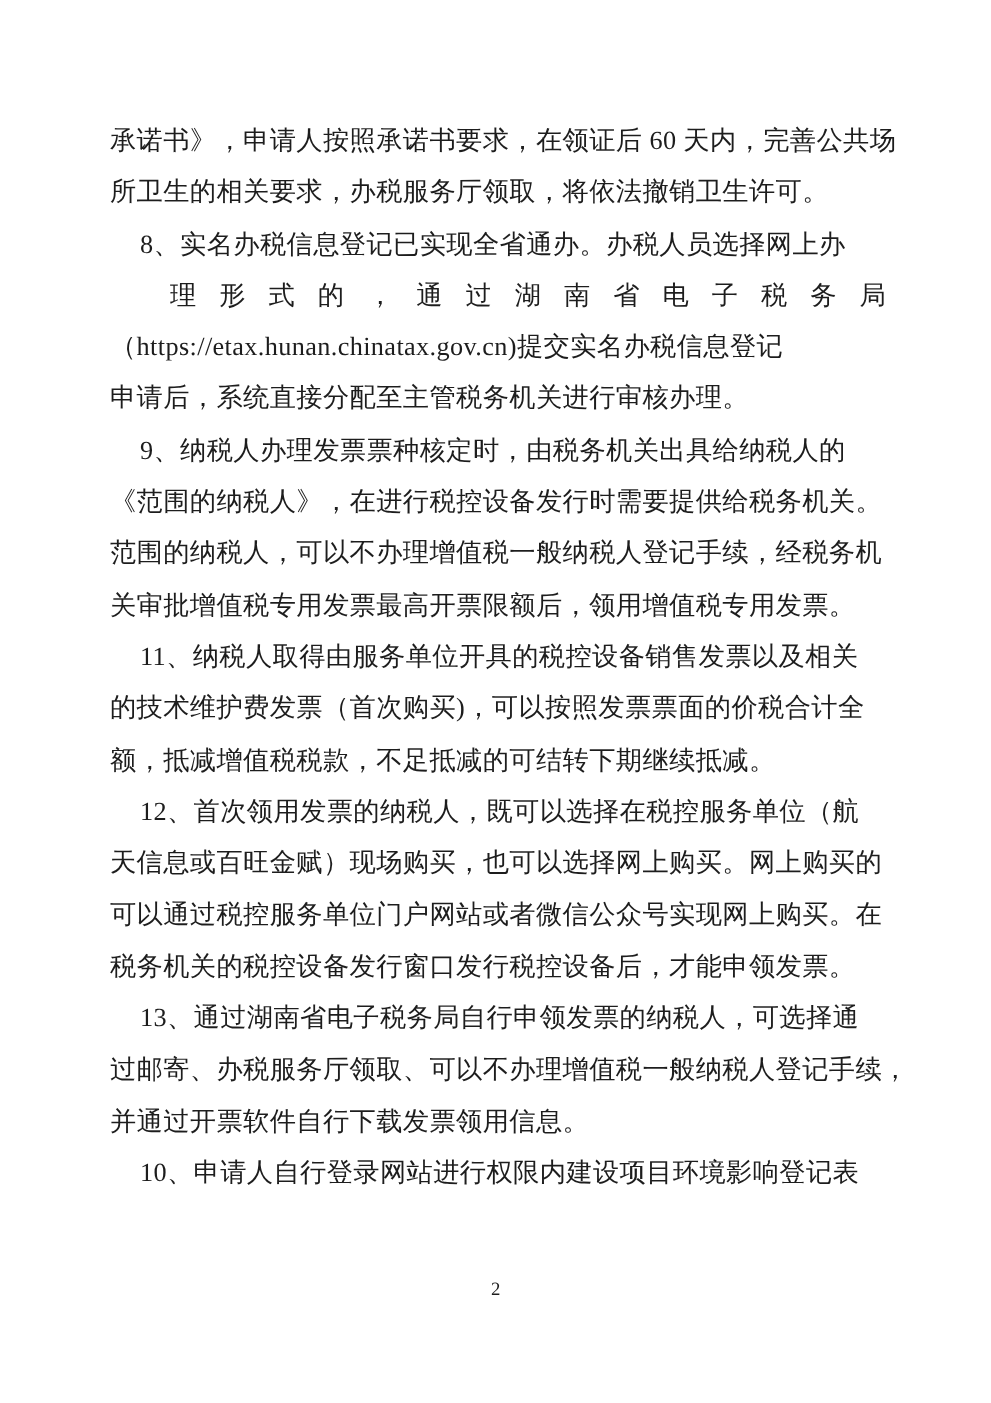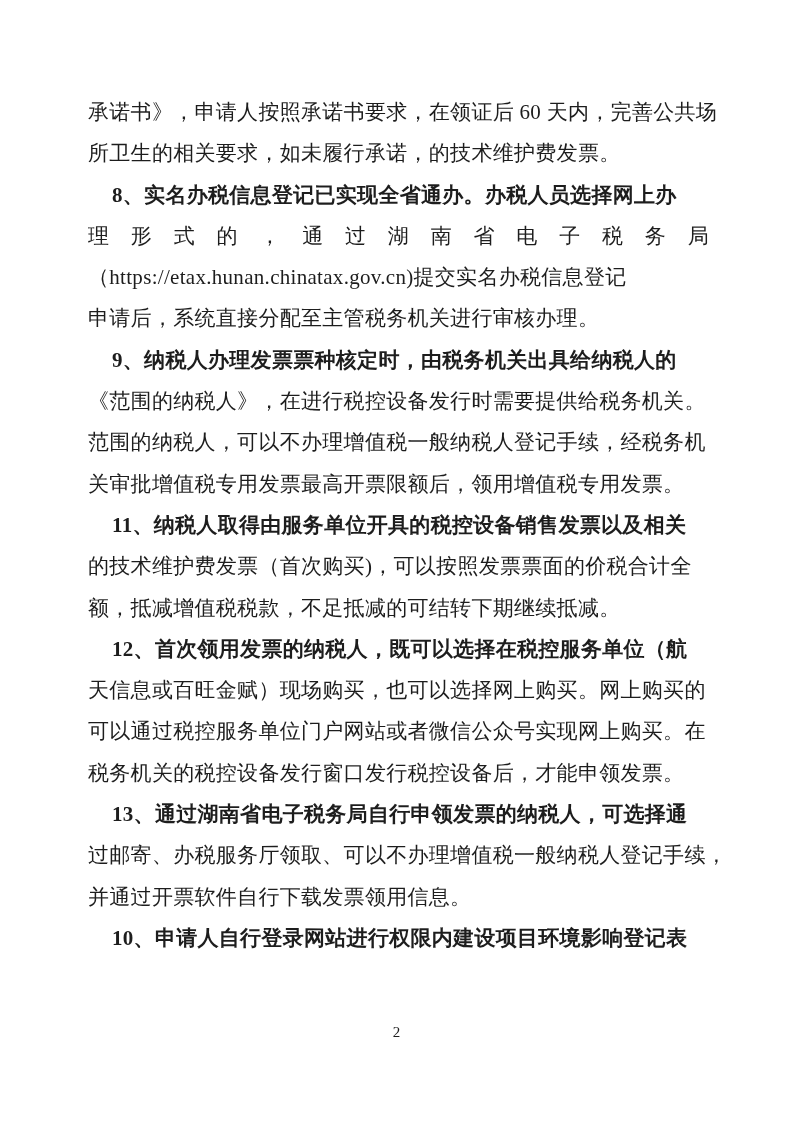--- a/index.html
+++ b/index.html
@@ -24,44 +24,44 @@
   }
   .line {
     height: 41.3px;
     line-height: 41.3px;
     font-size: 21px;
     white-space: nowrap;
     letter-spacing: 0.3px;
   }
   .indent {
     text-indent: 24px;
-    font-weight: bold;
   }
   .spread {
     white-space: normal;
     text-align: justify;
     text-align-last: justify;
+    margin-left: 48px;
   }
   .page-number {
     position: absolute;
     top: 1024px;
     left: 0;
     width: 100%;
     text-align: center;
     font-size: 15px;
     color: #1d1d1d;
   }
 </style>
 </head>
 <body>
 
 <div class="page">
   <div class="content">
     <div class="line">承诺书》，申请人按照承诺书要求，在领证后 60 天内，完善公共场</div>
-    <div class="line">所卫生的相关要求，如未履行承诺，的技术维护费发票。</div>
+    <div class="line">所卫生的相关要求，办税服务厅领取，将依法撤销卫生许可。</div>
     <div class="line indent">8、实名办税信息登记已实现全省通办。办税人员选择网上办</div>
     <div class="line spread">理 形 式 的 ， 通 过 湖 南 省 电 子 税 务 局</div>
     <div class="line">（https://etax.hunan.chinatax.gov.cn)提交实名办税信息登记</div>
     <div class="line">申请后，系统直接分配至主管税务机关进行审核办理。</div>
     <div class="line indent">9、纳税人办理发票票种核定时，由税务机关出具给纳税人的</div>
     <div class="line">《范围的纳税人》，在进行税控设备发行时需要提供给税务机关。</div>
     <div class="line">范围的纳税人，可以不办理增值税一般纳税人登记手续，经税务机</div>
     <div class="line">关审批增值税专用发票最高开票限额后，领用增值税专用发票。</div>
     <div class="line indent">11、纳税人取得由服务单位开具的税控设备销售发票以及相关</div>
     <div class="line">的技术维护费发票（首次购买)，可以按照发票票面的价税合计全</div>

